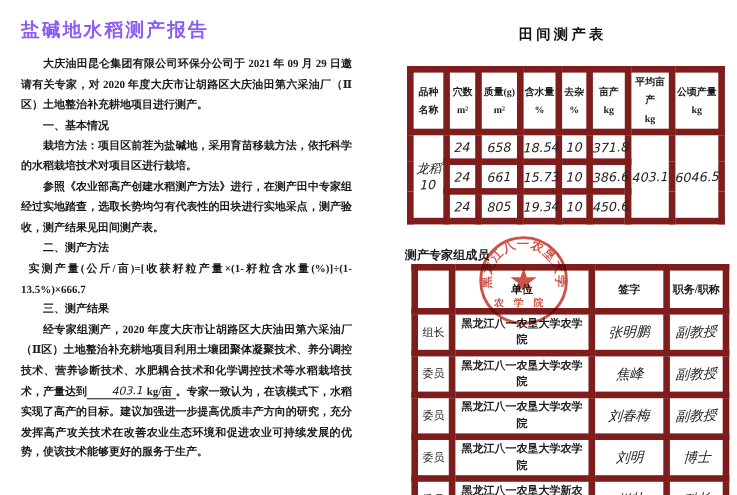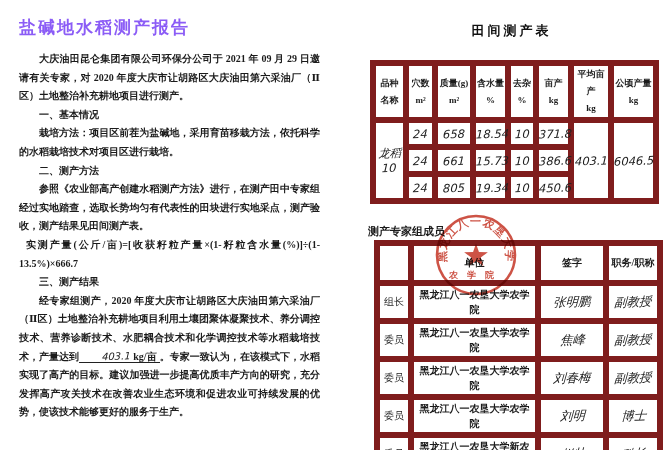--- a/index.html
+++ b/index.html
@@ -47,22 +47,22 @@
 <body>
 
 <div id="canvas">
 
   <div class="report-title">盐碱地水稻测产报告</div>
 
   <div class="report-body">
     <p>大庆油田昆仑集团有限公司环保分公司于 2021 年 09 月 29 日邀请有关专家，对 2020 年度大庆市让胡路区大庆油田第六采油厂（Ⅱ区）土地整治补充耕地项目进行测产。</p>
     <p>一、基本情况</p>
     <p>栽培方法：项目区前茬为盐碱地，采用育苗移栽方法，依托科学的水稻栽培技术对项目区进行栽培。</p>
+    <p>参照《农业部高产创建水稻测产方法》进行，在测产田中专家组经过实地踏查，选取长势均匀有代表性的田块进行实地采点，测产验收，测产结果见田间测产表。</p>
     <p>二、测产方法</p>
-    <p>参照《农业部高产创建水稻测产方法》进行，在测产田中专家组经过实地踏查，选取长势均匀有代表性的田块进行实地采点，测产验收，测产结果见田间测产表。</p>
     <p class="formula">实测产量(公斤/亩)=[收获籽粒产量×(1-籽粒含水量(%)]÷(1-13.5%)×666.7</p>
     <p>三、测产结果</p>
     <p><span>经专家组测产，2020 年度大庆市让胡路区大庆油田第六采油厂（Ⅱ区）土地整治补充耕地项目利用土壤团聚体凝聚技术、养分调控技术、营养诊断技术、水肥耦合技术和化学调控技术等水稻栽培技术，产量达到</span><span class="ublank"><span class="hw">403.1</span> <span>kg/亩</span></span><span>。专家一致认为，在该模式下，水稻实现了高产的目标。建议加强进一步提高优质丰产方向的研究，充分发挥高产攻关技术在改善农业生态环境和促进农业可持续发展的优势，使该技术能够更好的服务于生产。</span></p>
   </div>
 
   <div class="ft-title">田间测产表</div>
 
   <table class="field-table">
     <colgroup>
       <col style="width:33px">

